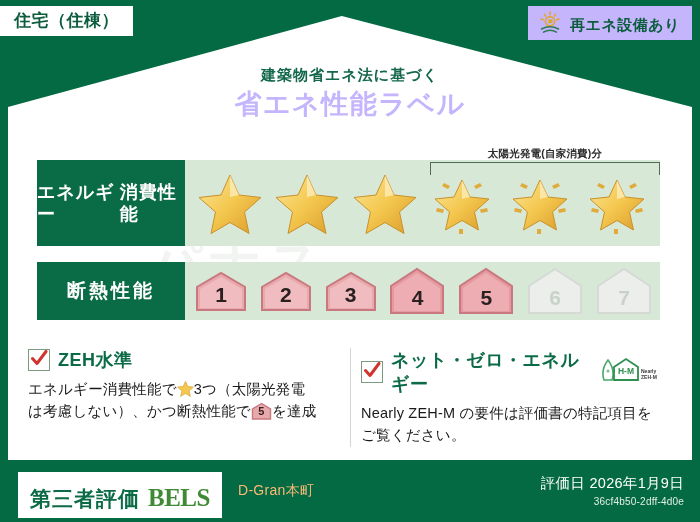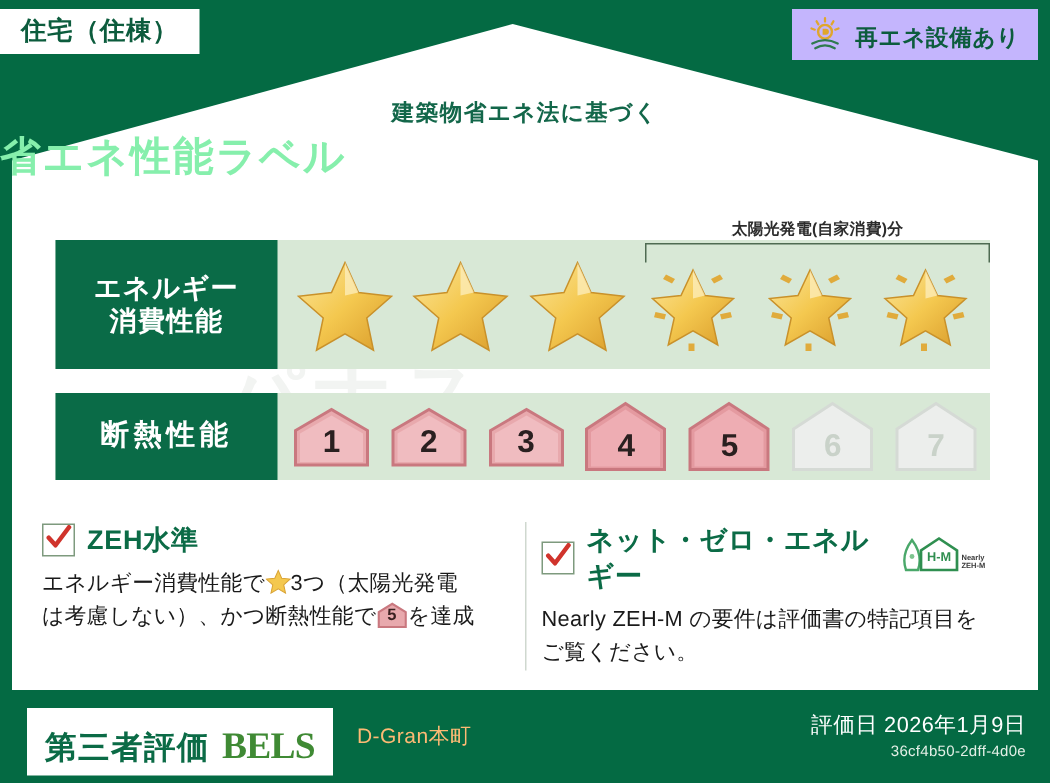--- a/index.html
+++ b/index.html
@@ -49,40 +49,40 @@
   
   .sub-title{
     position:absolute;left:0;right:0;top:66px;
     text-align:center;
     font-size:15px;font-weight:bold;color:#13674a;
     letter-spacing:1px;
     z-index:5;
   }
   .main-title{
     position:absolute;left:0;right:0;top:86px;
-    text-align:left;
-    font-size:27px;font-weight:bold;color:#86efac;
+    text-align:center;
+    font-size:27px;font-weight:bold;color:#c4b5fd;
     letter-spacing:1.5px;
     z-index:5;
   }
 
   
   .row{
     position:absolute;left:37px;width:623px;
     display:flex;align-items:stretch;
     background:#d8e8d6;
     z-index:5;
   }
   #row-energy{top:160px;height:86px;}
   #row-insul{top:262px;height:58px;}
 
   .row-label{
     background:#0a6b47;color:#ffffff;
     width:148px;flex:0 0 148px;
-    display:flex;flex-direction:column;
+    display:flex;flex-direction:row;
     align-items:center;justify-content:center;
     font-size:18px;font-weight:bold;letter-spacing:1px;
     line-height:1.25;
   }
   #row-insul .row-label{font-size:19px;letter-spacing:3px;}
 
   .row-body{position:relative;flex:1 1 auto;}
 
   
   .stars{

